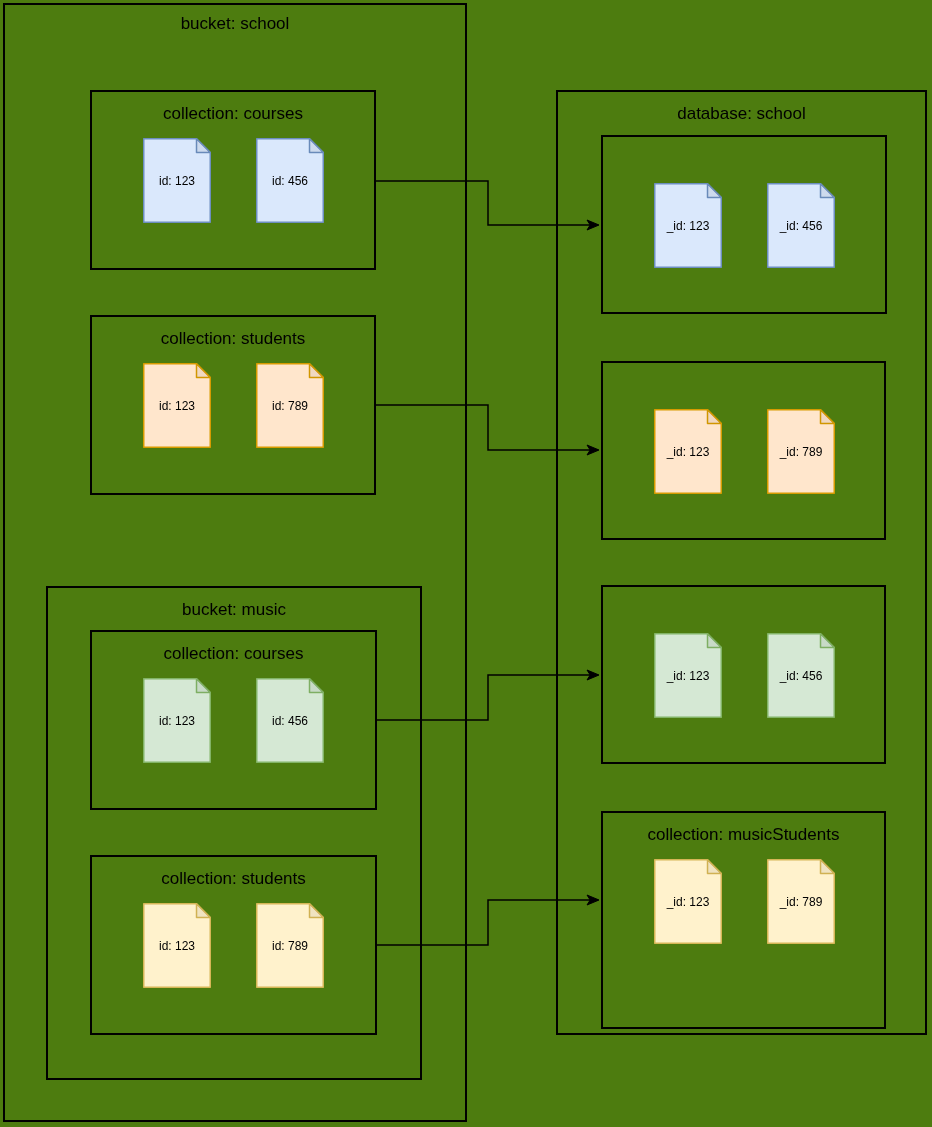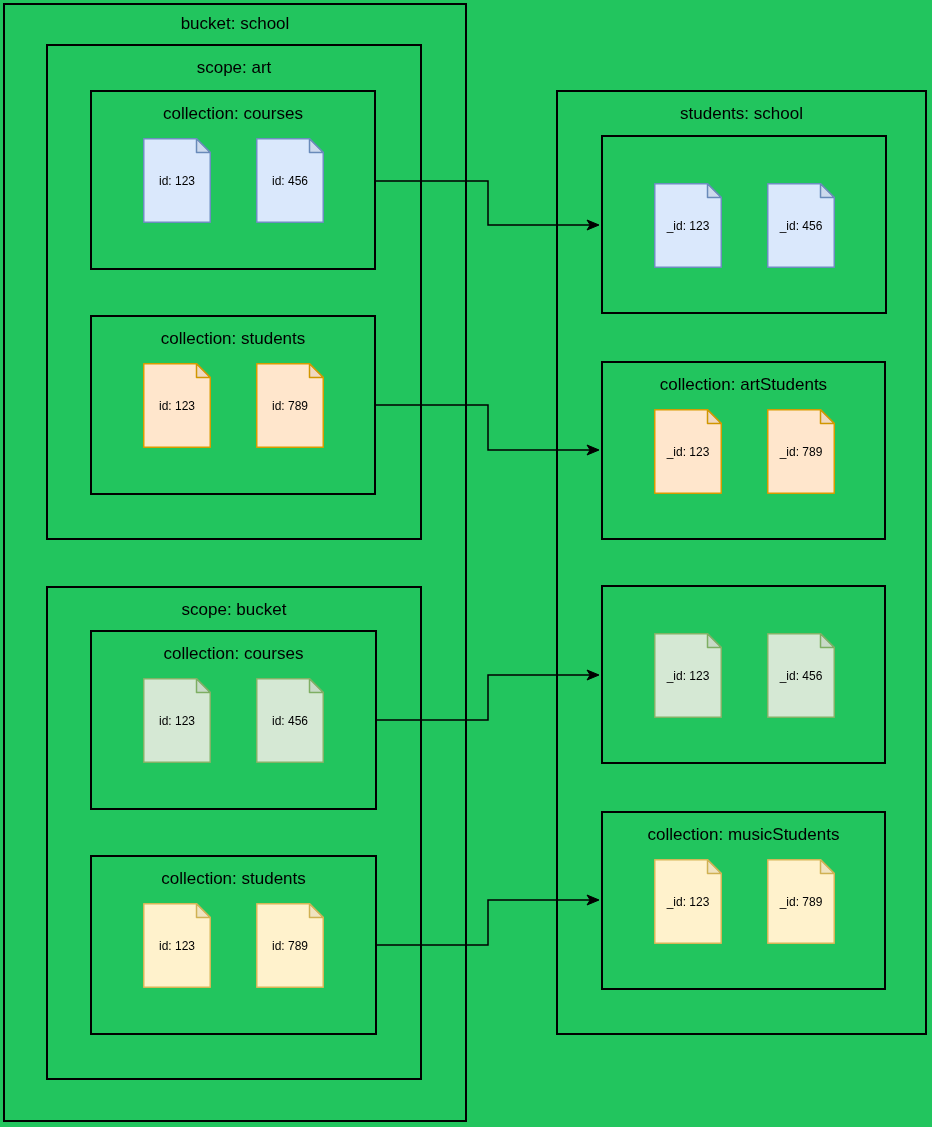--- a/index.html
+++ b/index.html
@@ -1,19 +1,19 @@
 <!DOCTYPE html>
 <html><head>
 <meta charset="utf-8">
 <style>
   html,body{margin:0;padding:0;background:#ffffff;}
   .canvas{
     position:relative;
     width:932px;height:1127px;
-    background:#22c55e;
+    background:#4d7c0f;
     font-family:"Liberation Sans", sans-serif;
     color:#000;
     overflow:hidden;
   }
   .box{
     position:absolute;
     border:2px solid #000;
     box-sizing:border-box;
     background:transparent;
   }
@@ -31,21 +31,21 @@
   #b-scope-music{left:46px;top:586px;width:376px;height:494px;}
   #b-db{left:556px;top:90px;width:371px;height:945px;}
   
   #c-a-courses{left:90px;top:90px;width:286px;height:180px;}
   #c-a-students{left:90px;top:315px;width:286px;height:180px;}
   #c-m-courses{left:90px;top:630px;width:287px;height:180px;}
   #c-m-students{left:90px;top:855px;width:287px;height:180px;}
   #c-artCourses{left:601px;top:135px;width:286px;height:179px;}
   #c-artStudents{left:601px;top:361px;width:285px;height:179px;}
   #c-musicCourses{left:601px;top:585px;width:285px;height:179px;}
-  #c-musicStudents{left:601px;top:811px;width:285px;height:179px;}
+  #c-musicStudents{left:601px;top:811px;width:285px;height:218px;}
   
   .doc{
     position:absolute;
     width:68px;height:85px;
   }
   .doc.pos1{left:51px;top:46px;}
   .doc.pos2{left:164px;top:46px;text-align:center;}
   .doc-shape{position:absolute;left:0;top:0;width:100%;height:100%;}
   .doc-body{fill:var(--fill,#eee);stroke:var(--stroke,#999);stroke-width:1.5;stroke-linejoin:round;}
   .doc-fold{fill:var(--fill,#eee);stroke:var(--stroke,#999);stroke-width:1.5;stroke-linejoin:round;}
@@ -66,23 +66,20 @@
 </style>
 </head>
 <body>
 
 <div class="canvas">
 
   <div class="box" id="b-bucket">
     <div class="box-title" style="padding-top:9px">bucket: school</div>
   </div>
 
-  <div class="box" id="b-scope-art">
-    <div class="box-title">scope: art</div>
-  </div>
 
   <div class="box" id="c-a-courses" style="--fill: #dae8fc; --stroke: #6c8ebf;">
     <div class="box-title">collection: courses</div>
     <div class="doc pos1">
       <svg class="doc-shape" viewBox="0 0 68 85">
         <path class="doc-body" d="M0.75 0.75 H53.5 L67.25 14.5 V84.25 H0.75 Z"></path>
         <path class="doc-fold" d="M53.5 0.75 V14.5 H67.25 Z"></path>
         <path class="doc-fold-shade" d="M53.5 0.75 V14.5 H67.25 Z"></path>
       </svg>
       <span class="doc-label">id: 123</span>
@@ -111,21 +108,21 @@
       <svg class="doc-shape" viewBox="0 0 68 85">
         <path class="doc-body" d="M0.75 0.75 H53.5 L67.25 14.5 V84.25 H0.75 Z"></path>
         <path class="doc-fold" d="M53.5 0.75 V14.5 H67.25 Z"></path>
         <path class="doc-fold-shade" d="M53.5 0.75 V14.5 H67.25 Z"></path>
       </svg>
       <span class="doc-label">id: 789</span>
     </div>
   </div>
 
   <div class="box" id="b-scope-music">
-    <div class="box-title">scope: bucket</div>
+    <div class="box-title">bucket: music</div>
   </div>
 
   <div class="box" id="c-m-courses" style="--fill: #d5e8d4; --stroke: #82b366;">
     <div class="box-title">collection: courses</div>
     <div class="doc pos1">
       <svg class="doc-shape" viewBox="0 0 68 85">
         <path class="doc-body" d="M0.75 0.75 H53.5 L67.25 14.5 V84.25 H0.75 Z"></path>
         <path class="doc-fold" d="M53.5 0.75 V14.5 H67.25 Z"></path>
         <path class="doc-fold-shade" d="M53.5 0.75 V14.5 H67.25 Z"></path>
       </svg>
@@ -155,21 +152,21 @@
       <svg class="doc-shape" viewBox="0 0 68 85">
         <path class="doc-body" d="M0.75 0.75 H53.5 L67.25 14.5 V84.25 H0.75 Z"></path>
         <path class="doc-fold" d="M53.5 0.75 V14.5 H67.25 Z"></path>
         <path class="doc-fold-shade" d="M53.5 0.75 V14.5 H67.25 Z"></path>
       </svg>
       <span class="doc-label">id: 789</span>
     </div>
   </div>
 
   <div class="box" id="b-db">
-    <div class="box-title">students: school</div>
+    <div class="box-title">database: school</div>
   </div>
 
   <div class="box" id="c-artCourses" style="--fill: #dae8fc; --stroke: #6c8ebf;">
     <div class="doc pos1">
       <svg class="doc-shape" viewBox="0 0 68 85">
         <path class="doc-body" d="M0.75 0.75 H53.5 L67.25 14.5 V84.25 H0.75 Z"></path>
         <path class="doc-fold" d="M53.5 0.75 V14.5 H67.25 Z"></path>
         <path class="doc-fold-shade" d="M53.5 0.75 V14.5 H67.25 Z"></path>
       </svg>
       <span class="doc-label">_id: 123</span>
@@ -178,21 +175,20 @@
       <svg class="doc-shape" viewBox="0 0 68 85">
         <path class="doc-body" d="M0.75 0.75 H53.5 L67.25 14.5 V84.25 H0.75 Z"></path>
         <path class="doc-fold" d="M53.5 0.75 V14.5 H67.25 Z"></path>
         <path class="doc-fold-shade" d="M53.5 0.75 V14.5 H67.25 Z"></path>
       </svg>
       <span class="doc-label">_id: 456</span>
     </div>
   </div>
 
   <div class="box" id="c-artStudents" style="--fill: #ffe6cc; --stroke: #d79b00;">
-    <div class="box-title">collection: artStudents</div>
     <div class="doc pos1">
       <svg class="doc-shape" viewBox="0 0 68 85">
         <path class="doc-body" d="M0.75 0.75 H53.5 L67.25 14.5 V84.25 H0.75 Z"></path>
         <path class="doc-fold" d="M53.5 0.75 V14.5 H67.25 Z"></path>
         <path class="doc-fold-shade" d="M53.5 0.75 V14.5 H67.25 Z"></path>
       </svg>
       <span class="doc-label">_id: 123</span>
     </div>
     <div class="doc pos2">
       <svg class="doc-shape" viewBox="0 0 68 85">

